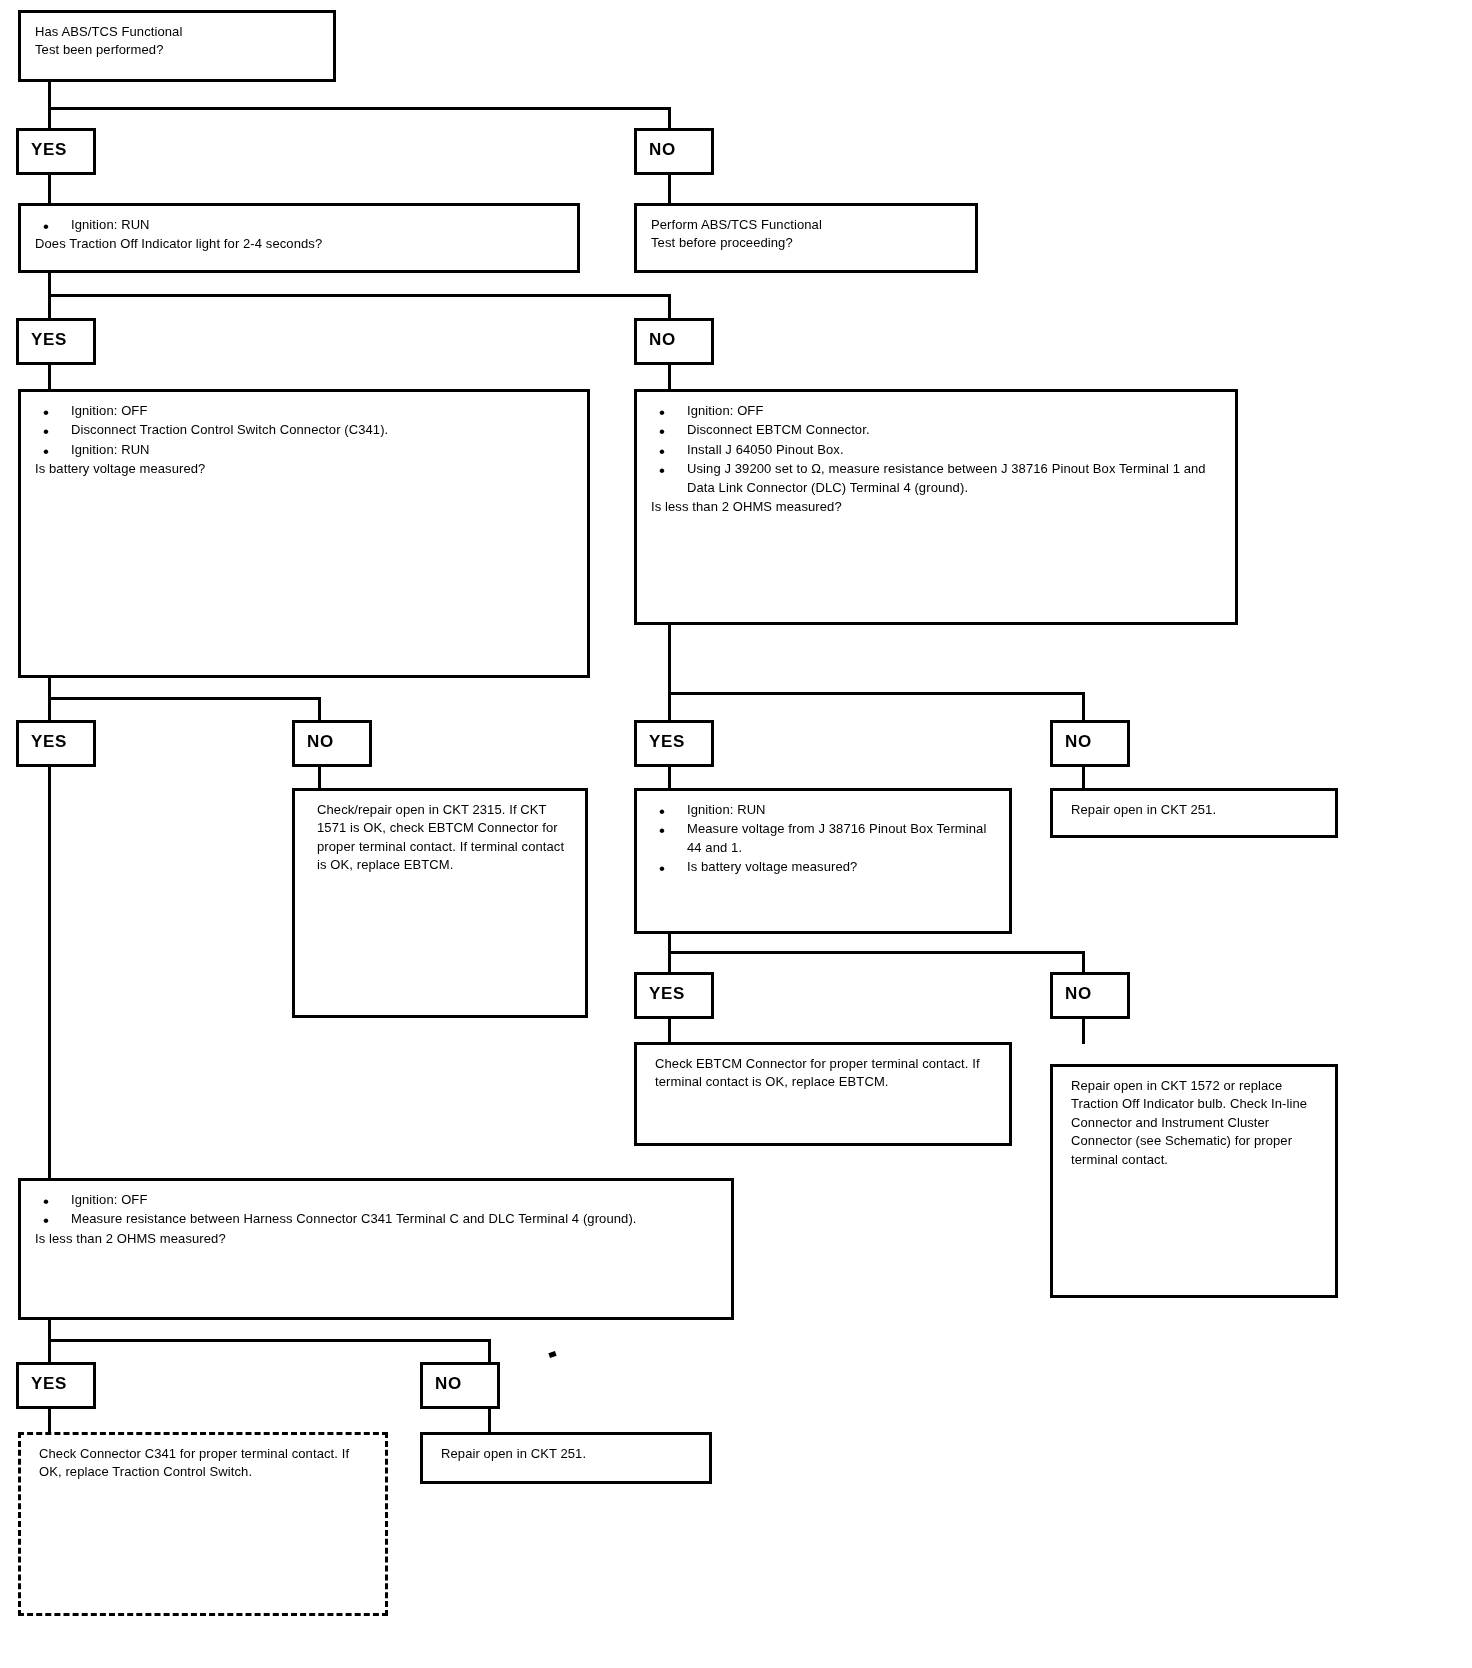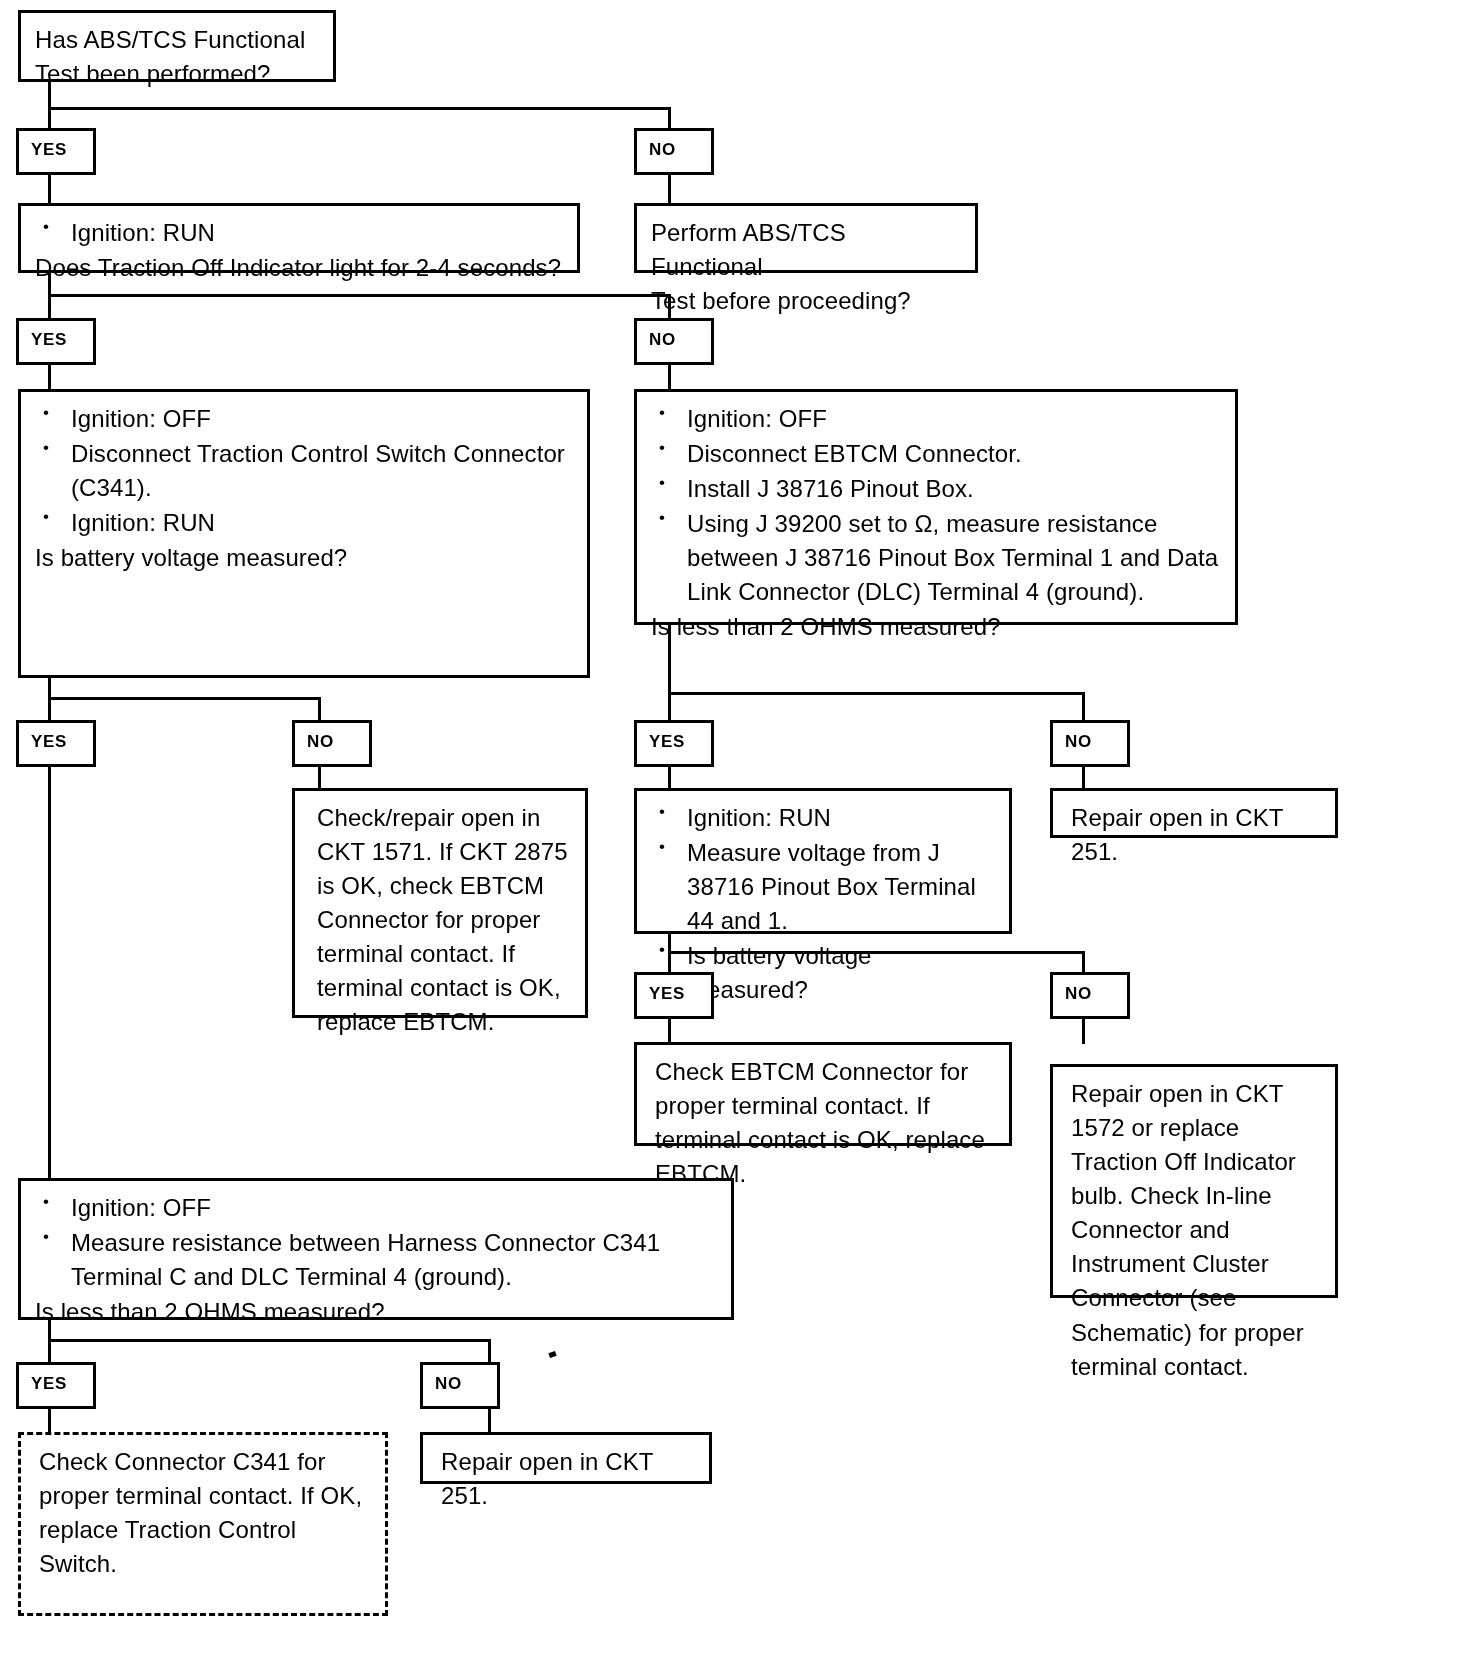--- a/index.html
+++ b/index.html
@@ -17,21 +17,21 @@
     height: 1668px;
     background: #ffffff;
     overflow: hidden;
   }
   .node {
     position: absolute;
     box-sizing: border-box;
     border: 3px solid #000;
     background: #fff;
     padding: 10px 12px 10px 14px;
-    font-size: 24px;
+    font-size: 13px;
     line-height: 1.42;
     letter-spacing: 0.1px;
   }
   .node.dashed {
     border: 3px dashed #000;
   }
   .decision {
     position: absolute;
     box-sizing: border-box;
     border: 3px solid #000;
@@ -173,21 +173,21 @@
       <li>Disconnect Traction Control Switch Connector (C341).</li>
       <li>Ignition:  RUN</li>
     </ul>
     <div class="tail">Is battery voltage measured?</div>
   </div>
 
   <div class="node" style="left:634px; top:389px; width:604px; height:236px;">
     <ul class="bullets">
       <li>Ignition:  OFF</li>
       <li>Disconnect EBTCM Connector.</li>
-      <li>Install J 38716 Pinout Box.</li>
+      <li>Install J 64050 Pinout Box.</li>
       <li>Using J 39200 set to Ω, measure resistance between J 38716 Pinout Box Terminal 1 and Data Link Connector (DLC) Terminal 4 (ground).</li>
     </ul>
     <div class="tail">Is less than 2 OHMS measured?</div>
   </div>
 
   <div class="decision" style="left:16px; top:720px; width:80px; height:47px;">
     <span>YES</span>
   </div>
 
   <div class="decision" style="left:292px; top:720px; width:80px; height:47px;">
@@ -196,21 +196,21 @@
 
   <div class="decision" style="left:634px; top:720px; width:80px; height:47px;">
     <span>YES</span>
   </div>
 
   <div class="decision" style="left:1050px; top:720px; width:80px; height:47px;">
     <span>NO</span>
   </div>
 
   <div class="node" style="left:292px; top:788px; width:296px; height:230px; padding-left:22px;">
-    <div>Check/repair open in CKT 1571. If CKT 2875 is OK, check EBTCM Connector for proper terminal contact. If terminal contact is OK, replace EBTCM.</div>
+    <div>Check/repair open in CKT 2315. If CKT 1571 is OK, check EBTCM Connector for proper terminal contact. If terminal contact is OK, replace EBTCM.</div>
   </div>
 
   <div class="node" style="left:1050px; top:788px; width:288px; height:50px; padding-left:18px;">
     <div>Repair open in CKT 251.</div>
   </div>
 
   <div class="node" style="left:634px; top:788px; width:378px; height:146px;">
     <ul class="bullets">
       <li>Ignition:  RUN</li>
       <li>Measure voltage from J 38716 Pinout Box Terminal 44 and 1.</li>

